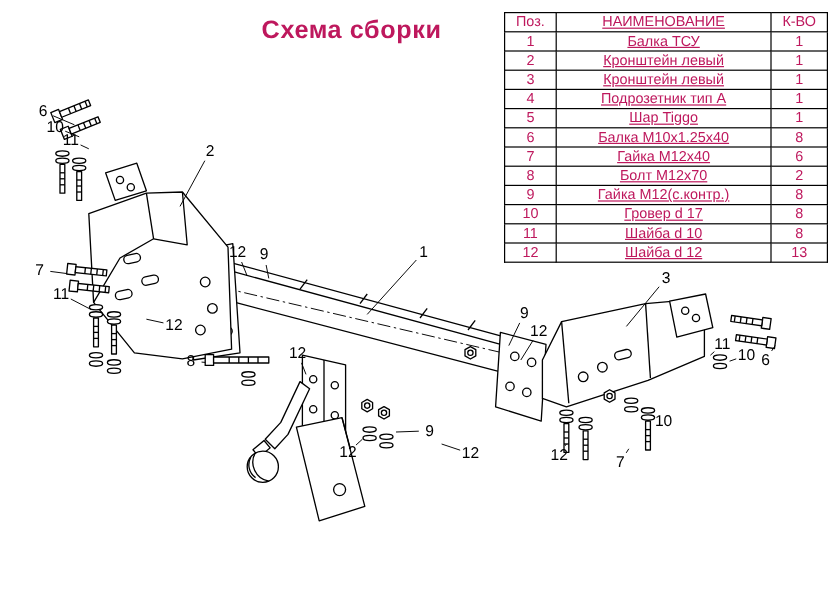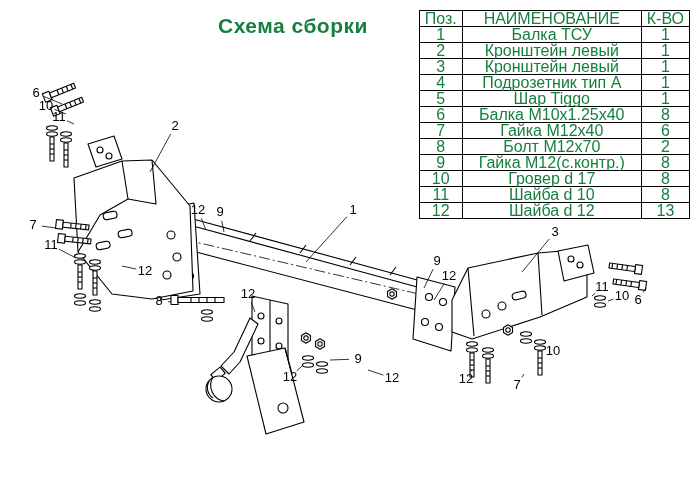--- a/index.html
+++ b/index.html
@@ -1,23 +1,23 @@
 <!DOCTYPE html>
 <html><head>
 <meta charset="utf-8">
 <style>
   html,body{margin:0;padding:0;background:#fff;}
   .page{position:relative;width:698px;height:498px;background:#fff;overflow:hidden;
-        font-family:"Liberation Sans",sans-serif;color:#15803d;}
+        font-family:"Liberation Sans",sans-serif;color:#be185d;}
   .title{position:absolute;left:218px;top:14px;margin:0;font-size:21px;font-weight:bold;
          letter-spacing:.5px;}
-  table.parts{position:absolute;top:10px;right:8px;border-collapse:collapse;font-size:16px;}
+  table.parts{position:absolute;top:10px;right:8px;border-collapse:collapse;font-size:12px;}
   table.parts th,table.parts td{border:1px solid #000;padding:0 5px;height:15px;line-height:15px;
          text-align:center;font-weight:normal;white-space:nowrap;}
-  table.parts th.c-name,table.parts td:nth-child(2){min-width:168px;}
+  table.parts th.c-name,table.parts td:nth-child(2){min-width:168px;text-decoration:underline;}
   table.parts th.c-pos{width:32px;}
   table.parts th.c-qty{width:36px;}
   svg.drawing{position:absolute;left:0;top:0;width:698px;height:498px;}
   .part{fill:#ffffff;stroke:#000;stroke-width:1.1;stroke-linejoin:round;}
   .part line{stroke:#000;}
   .detail{fill:none;}
   .centerline{fill:none;stroke:#000;stroke-width:.8;stroke-dasharray:11 3 2 3;}
   .callout{font-family:"Liberation Sans",sans-serif;font-size:13px;fill:#000;text-anchor:middle;stroke:none;}
   .leader{stroke:#000;stroke-width:.8;}
 </style>

